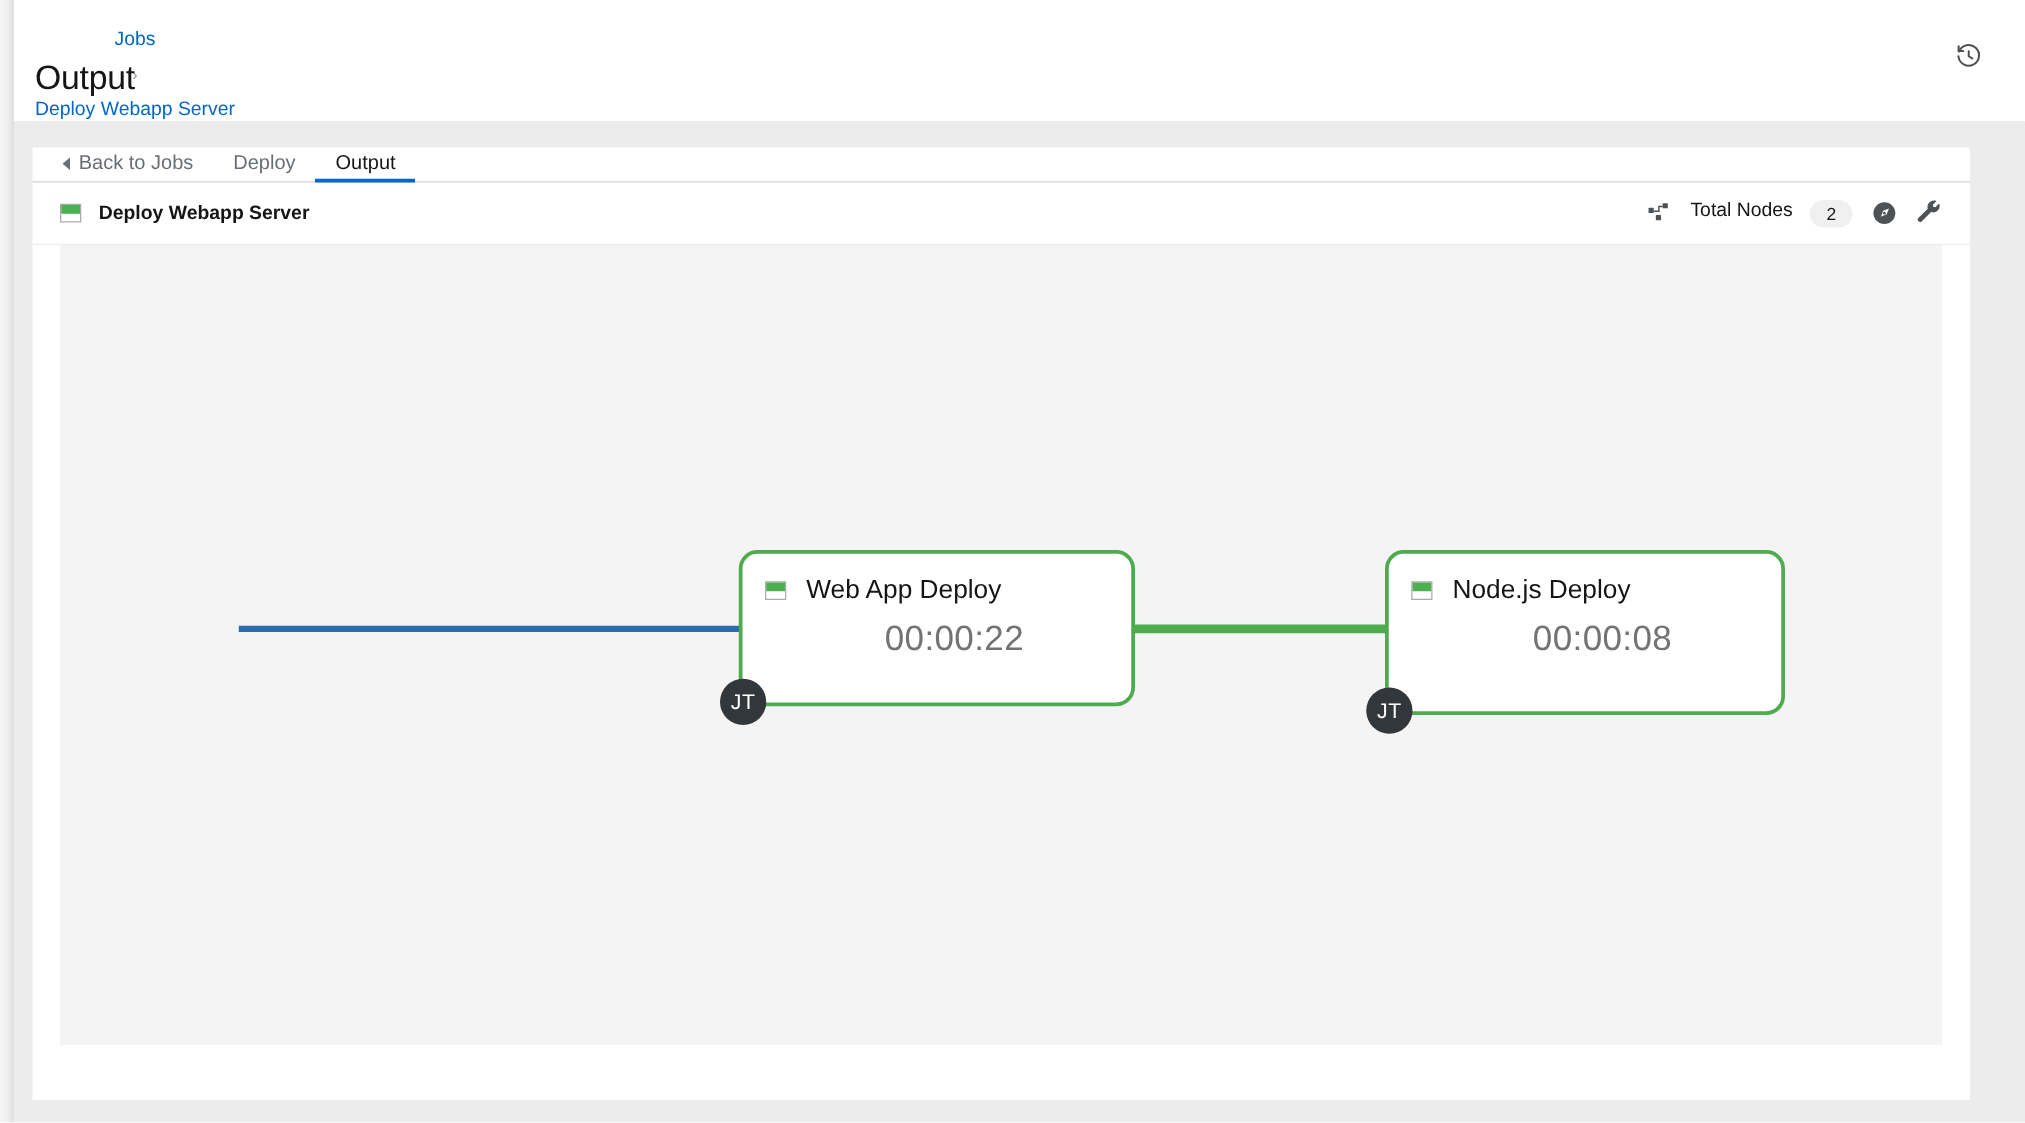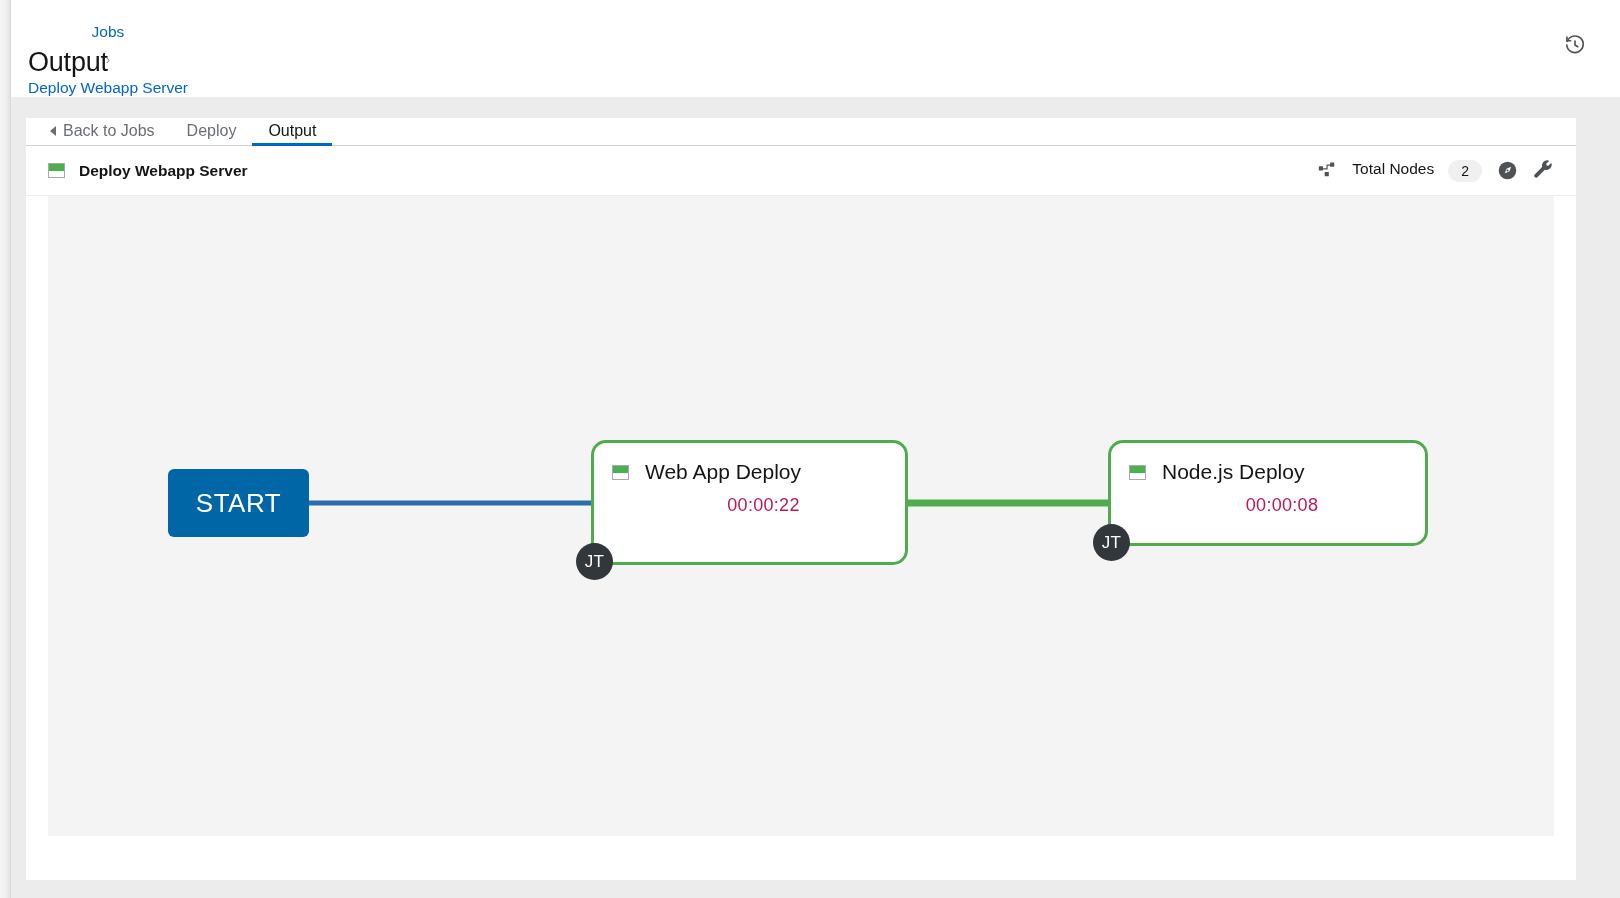--- a/index.html
+++ b/index.html
@@ -114,21 +114,21 @@
     border: 3px solid #4eab4e; border-radius: 15px;
     display: flex; flex-direction: column; align-items: center;
     cursor: pointer;
   }
   .node-head {
     display: flex; align-items: center; gap: 16px;
     margin-top: 17px; padding: 0 18px; width: 100%;
   }
   .node-title { font-size: 21px; color: #151515; white-space: nowrap; }
   .node-elapsed {
-    margin-top: 11px; font-size: 18px; color: #be185d; letter-spacing: 0.3px; margin-left: 28px;
+    margin-top: 11px; font-size: 28px; color: #737373; letter-spacing: 0.3px; margin-left: 28px;
   }
   .node-badge {
     position: absolute; width: 37px; height: 37px; border-radius: 50%;
     background: #32373b; color: #ffffff; font-size: 17px;
     display: flex; align-items: center; justify-content: center;
     letter-spacing: 0.4px;
   }
   #start-node {
     position: absolute; background: #0066a6; border-radius: 6px;
     display: flex; align-items: center; justify-content: center;
@@ -213,34 +213,31 @@
 
     <div id="graph-canvas">
 
       <svg id="graph-svg" viewBox="0 0 1506 640" preserveAspectRatio="none">
 
         <line x1="143" y1="307" x2="550" y2="307" stroke="#2b6cb0" stroke-width="5"></line>
 
         <line x1="860" y1="307" x2="1068" y2="307" stroke="#4eab4e" stroke-width="7"></line>
       </svg>
 
-      <div id="start-node" style="left:120px; top:273px; width:141px; height:68px;">
-        <span>START</span>
-      </div>
 
       <div class="node-card" style="left:543px; top:244px; width:317px; height:125px;">
         <div class="node-head">
           <span class="status-swatch"></span>
           <span class="node-title">Web App Deploy</span>
         </div>
         <div class="node-elapsed">00:00:22</div>
         <div class="node-badge" style="left:-18px; bottom:-18px;">JT</div>
       </div>
 
-      <div class="node-card" style="left:1060px; top:244px; width:320px; height:106px;">
+      <div class="node-card" style="left:1060px; top:244px; width:320px; height:132px;">
         <div class="node-head">
           <span class="status-swatch"></span>
           <span class="node-title">Node.js Deploy</span>
         </div>
         <div class="node-elapsed">00:00:08</div>
         <div class="node-badge" style="left:-18px; bottom:-18px;">JT</div>
       </div>
 
     </div>
   </div>

